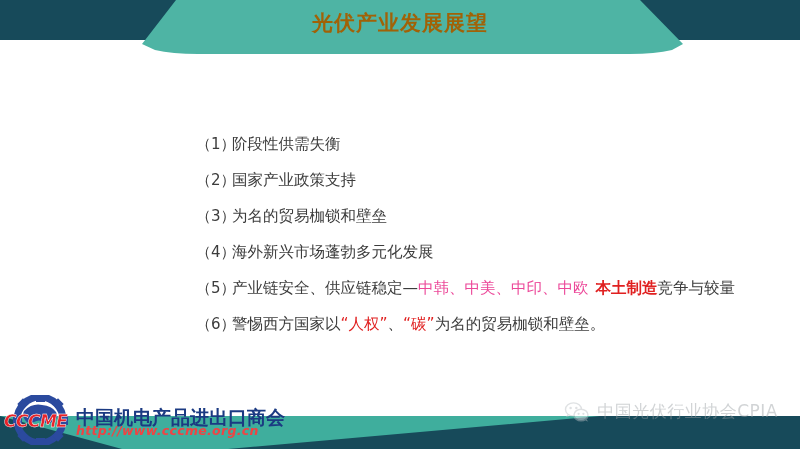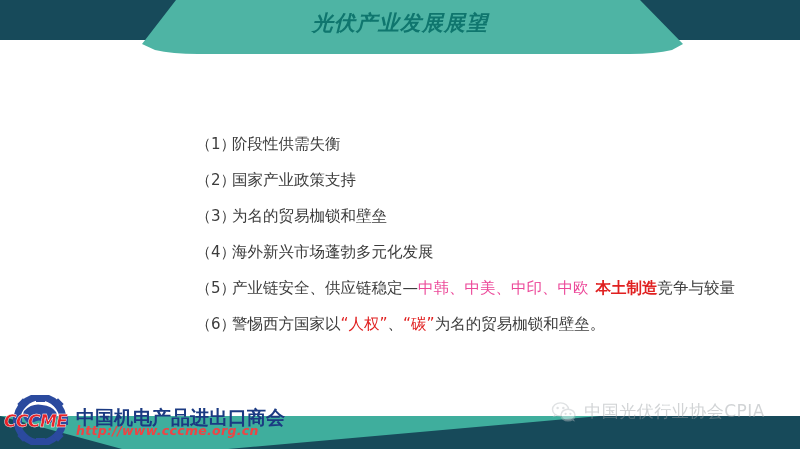--- a/index.html
+++ b/index.html
@@ -25,27 +25,26 @@
     overflow: hidden;
   }
   .header-svg { display: block; }
 
   .header-title {
     position: absolute;
     top: 10px;
     left: 0;
     width: 800px;
     text-align: center;
-    color: #0f766e;
+    color: #a16207;
     font-size: 21px;
     font-weight: bold;
     letter-spacing: 1px;
     line-height: 26px;
     white-space: nowrap;
-    font-style: italic;
   }
 
   
   .content {
     position: absolute;
     top: 118px;
     left: 196px;
     width: 580px;
   }
   .line {
@@ -126,21 +125,21 @@
     font-weight: bold;
     font-style: italic;
     color: #ef4444;
     letter-spacing: 0.3px;
     white-space: nowrap;
   }
 
   
   .cpia {
     position: absolute;
-    right: 35px;
+    right: 22px;
     bottom: 26px;
     display: flex;
     align-items: center;
     gap: 7px;
     opacity: 0.45;
     margin-top: 36px;
   }
   .cpia-label {
     font-size: 17px;
     color: #9aa0a4;

